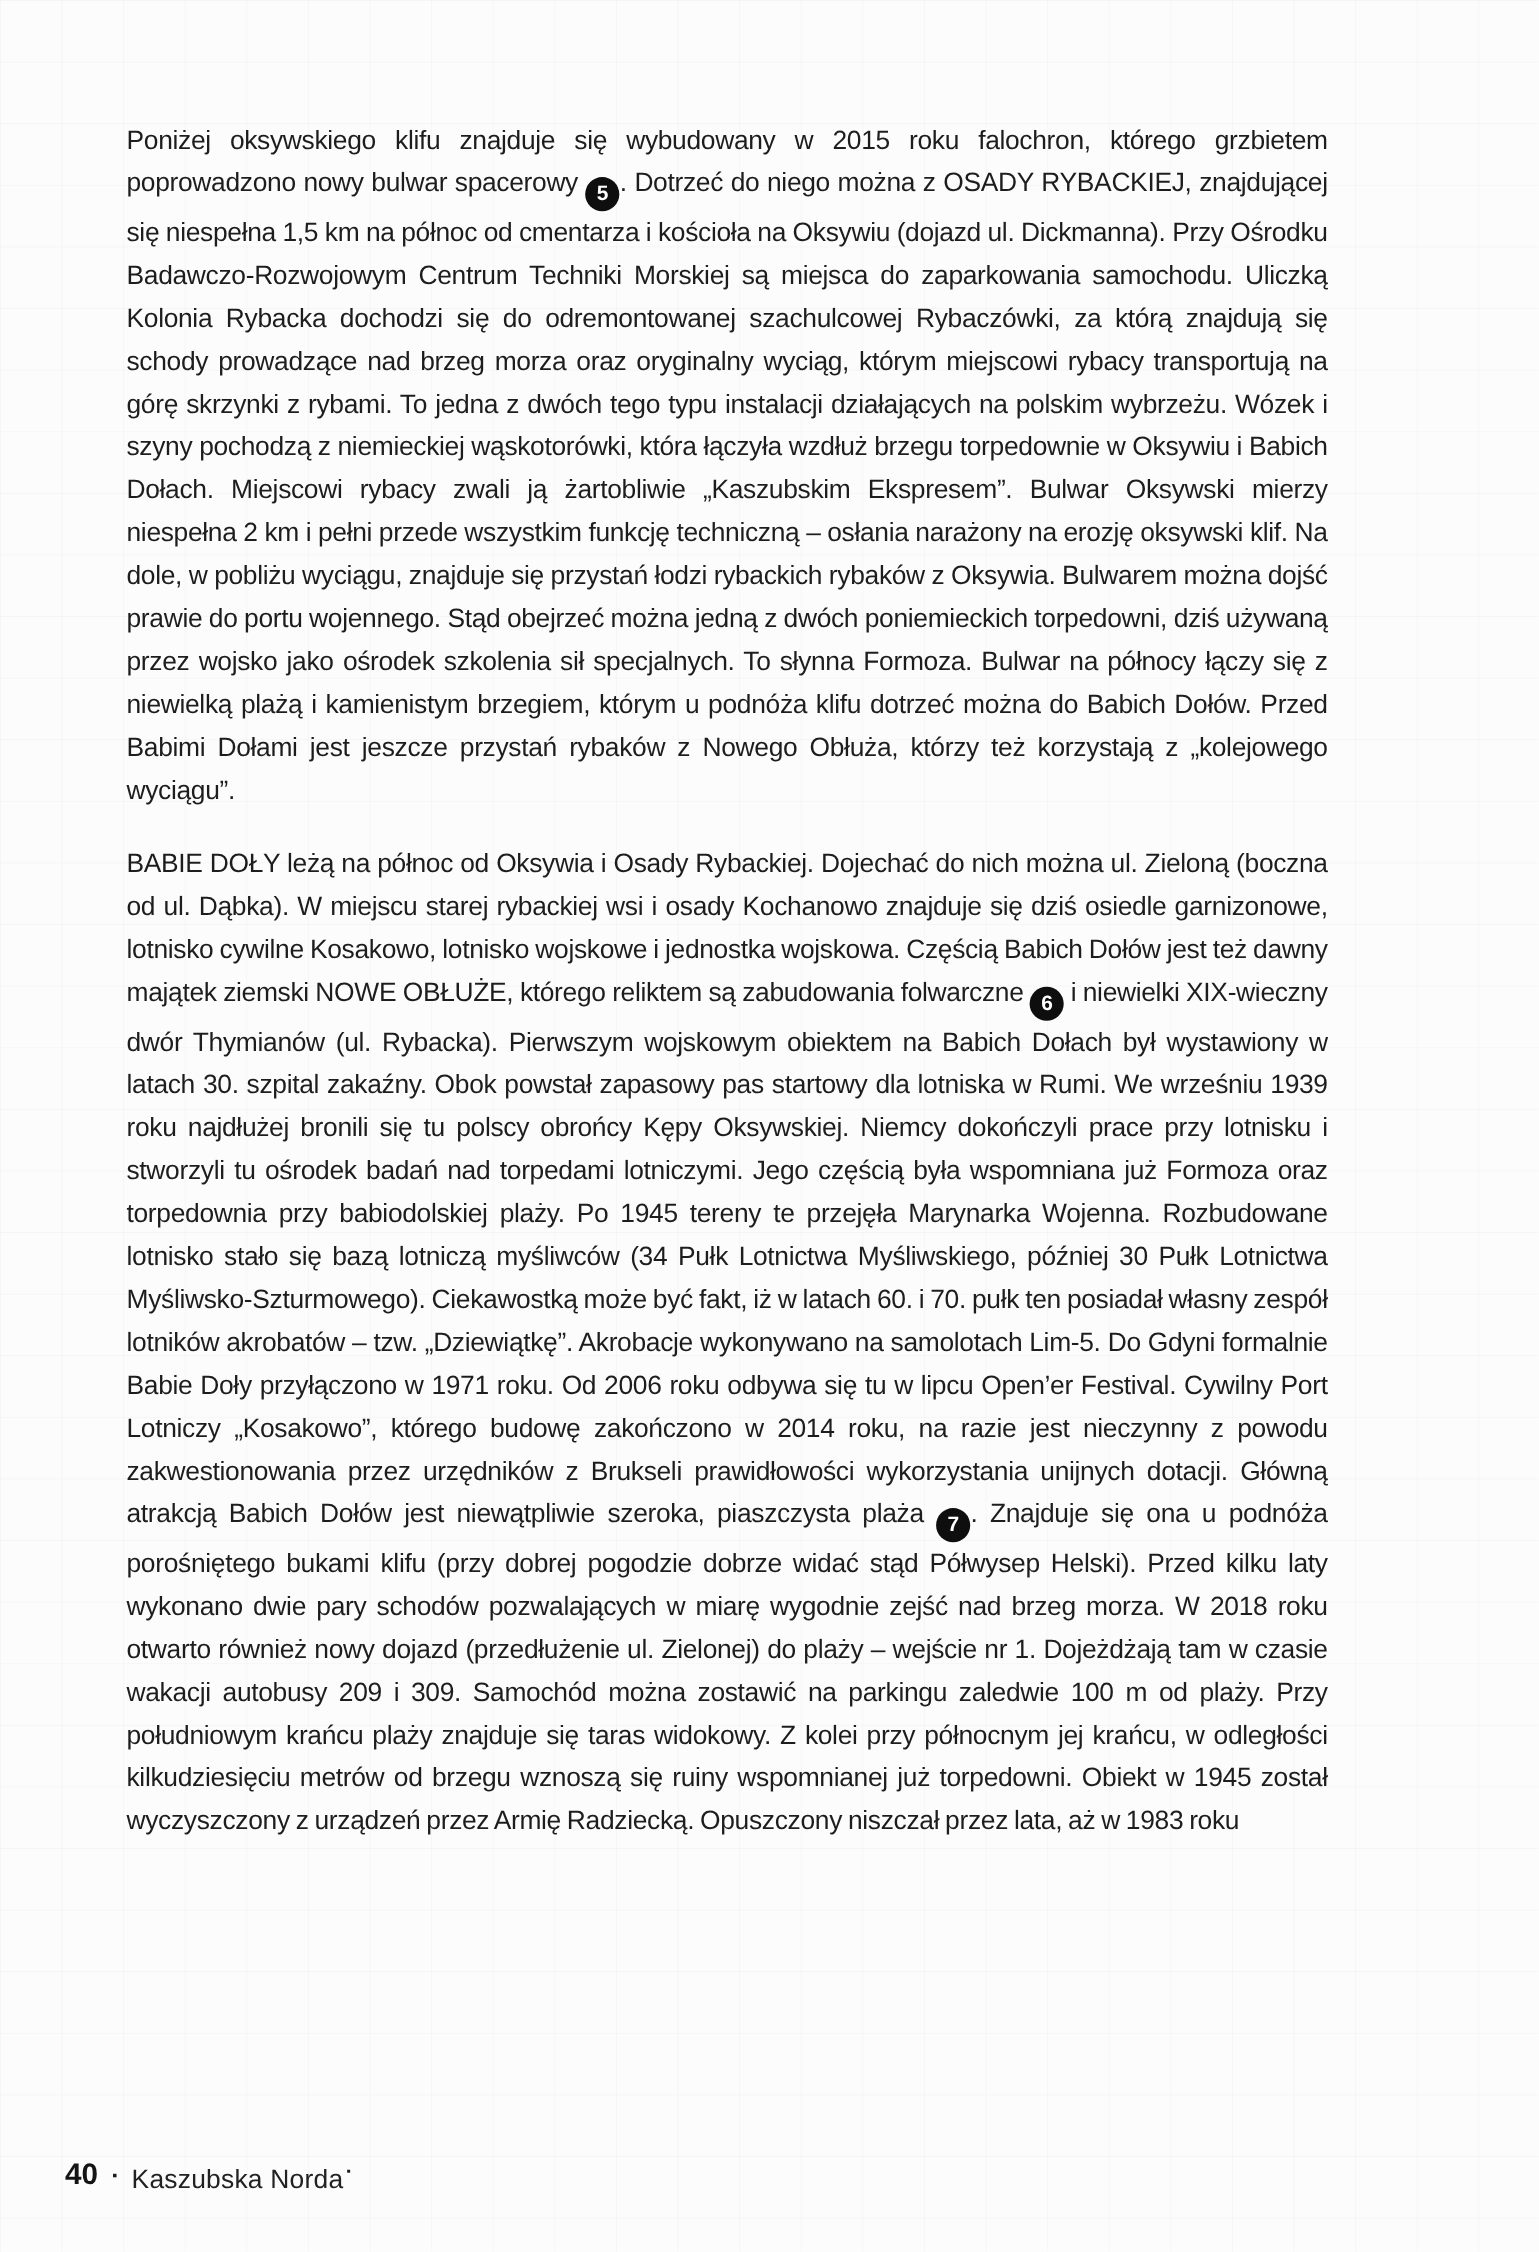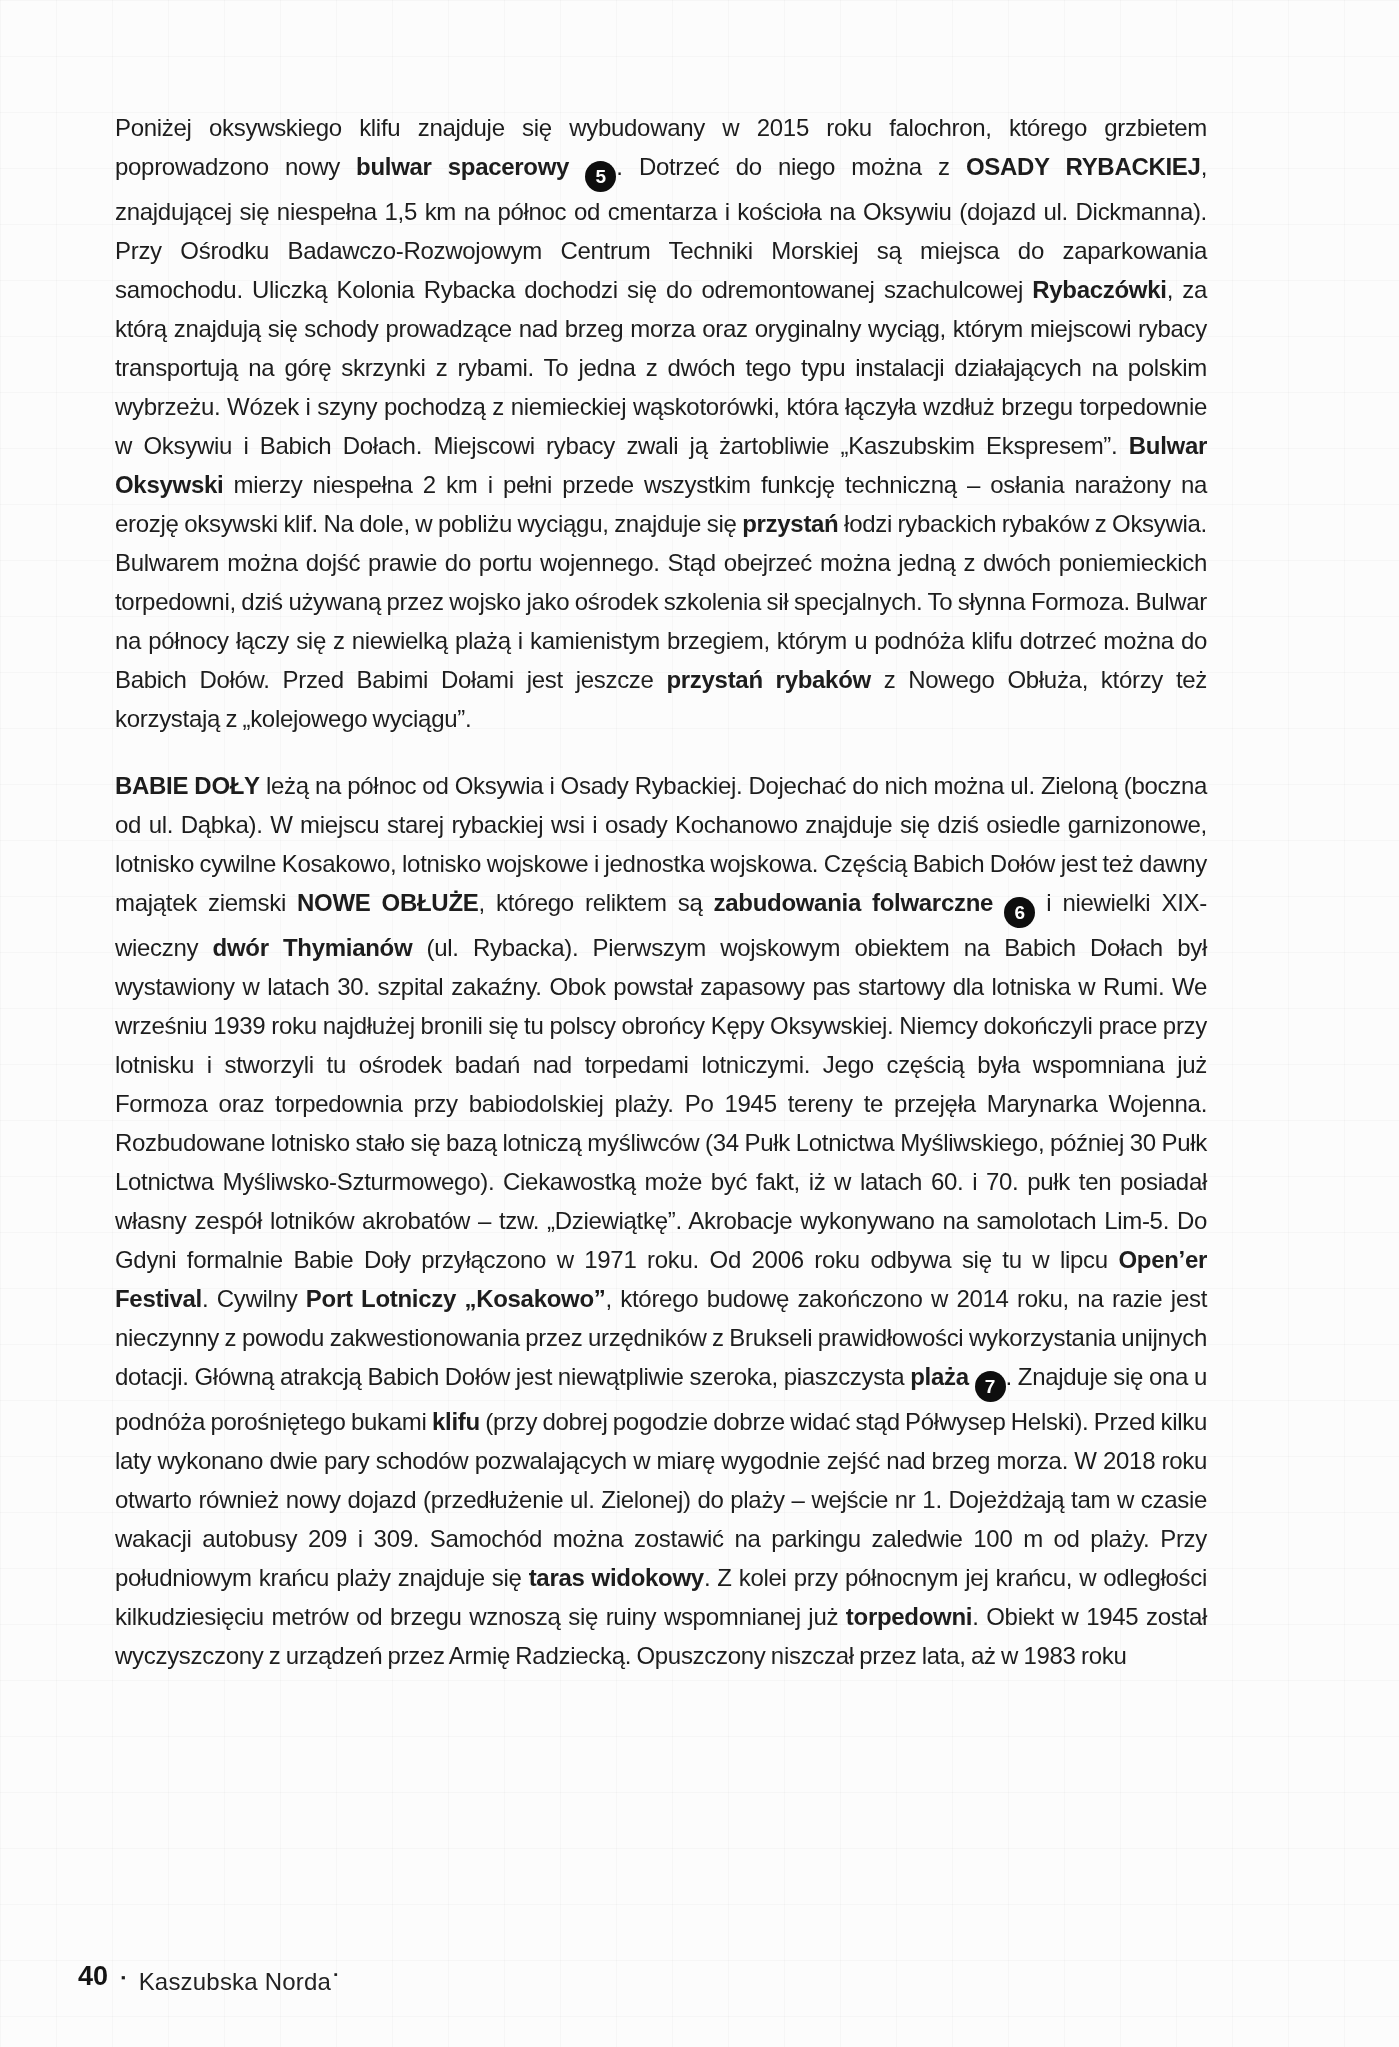--- a/index.html
+++ b/index.html
@@ -33,40 +33,40 @@
   .para {
     margin: 0 0 28px 0;
     font-size: 24px;
     line-height: 39px;
     letter-spacing: -0.3px;
     word-spacing: -1px;
     text-align: justify;
     color: #1d1d1d;
   }
   .para .b {
-    font-weight: 700;
+    font-weight: 400;
   }
   .badge {
     display: inline-flex;
     align-items: center;
     justify-content: center;
     width: 31px;
     height: 31px;
     border-radius: 50%;
     background: #0e0e0e;
     color: #ffffff;
     font-weight: 700;
     font-size: 19px;
     line-height: 1;
     vertical-align: -8px;
     letter-spacing: 0;
   }
   .footer {
     position: absolute;
-    left: 78px;
+    left: 59px;
     top: 1956px;
     display: flex;
     align-items: center;
   }
   .footer .pagenum {
     font-weight: 700;
     font-size: 27px;
     color: #141414;
   }
   .footer .sep {

